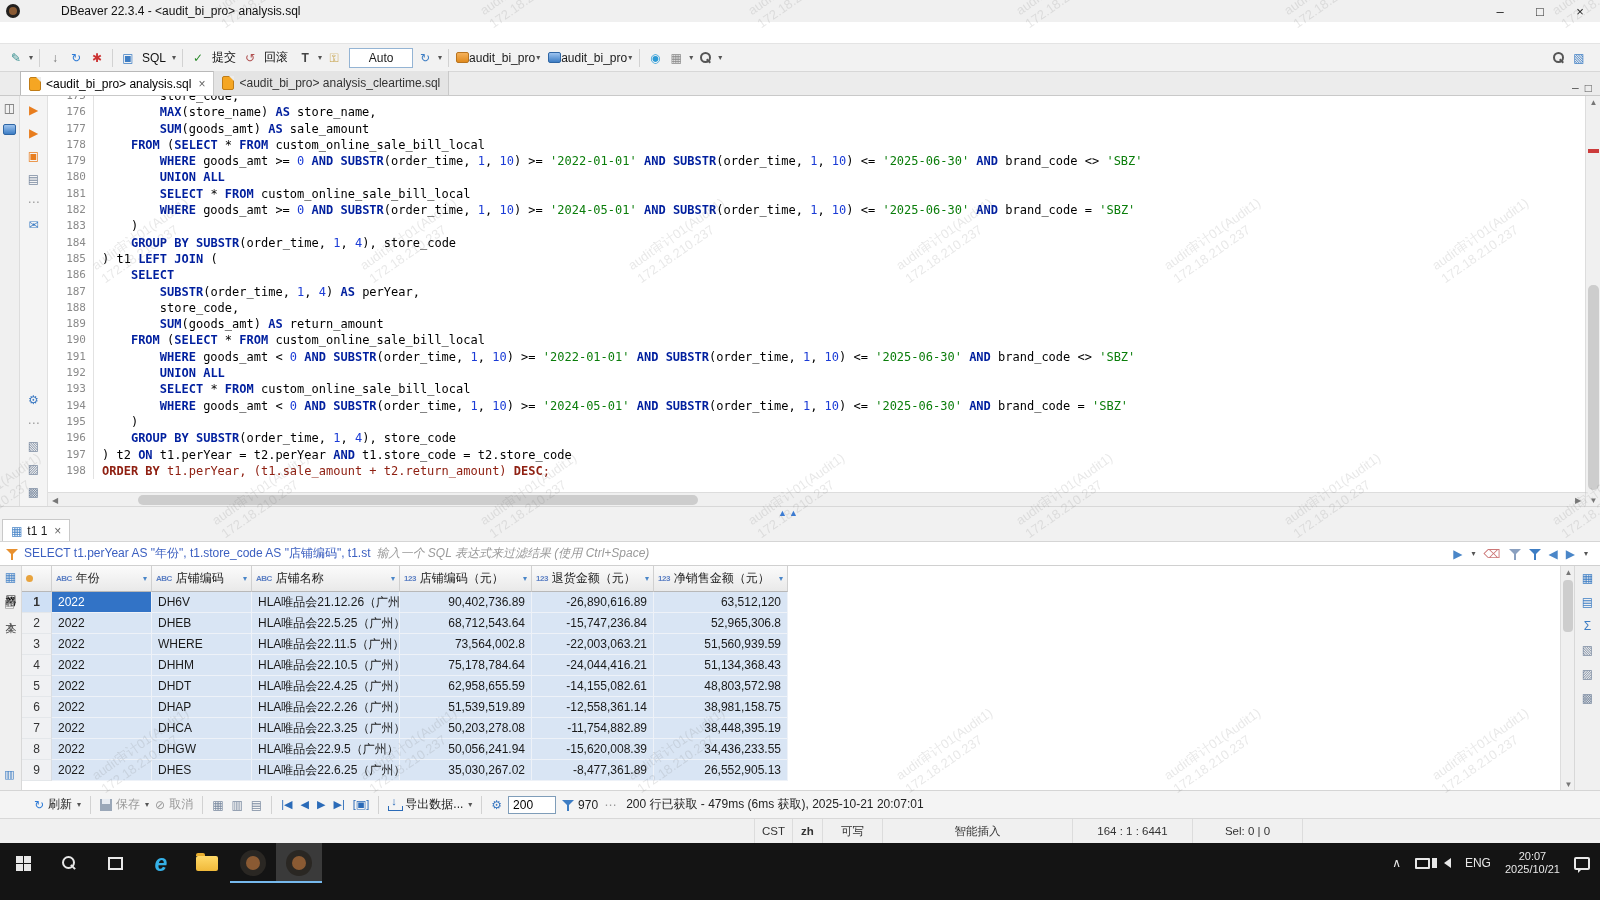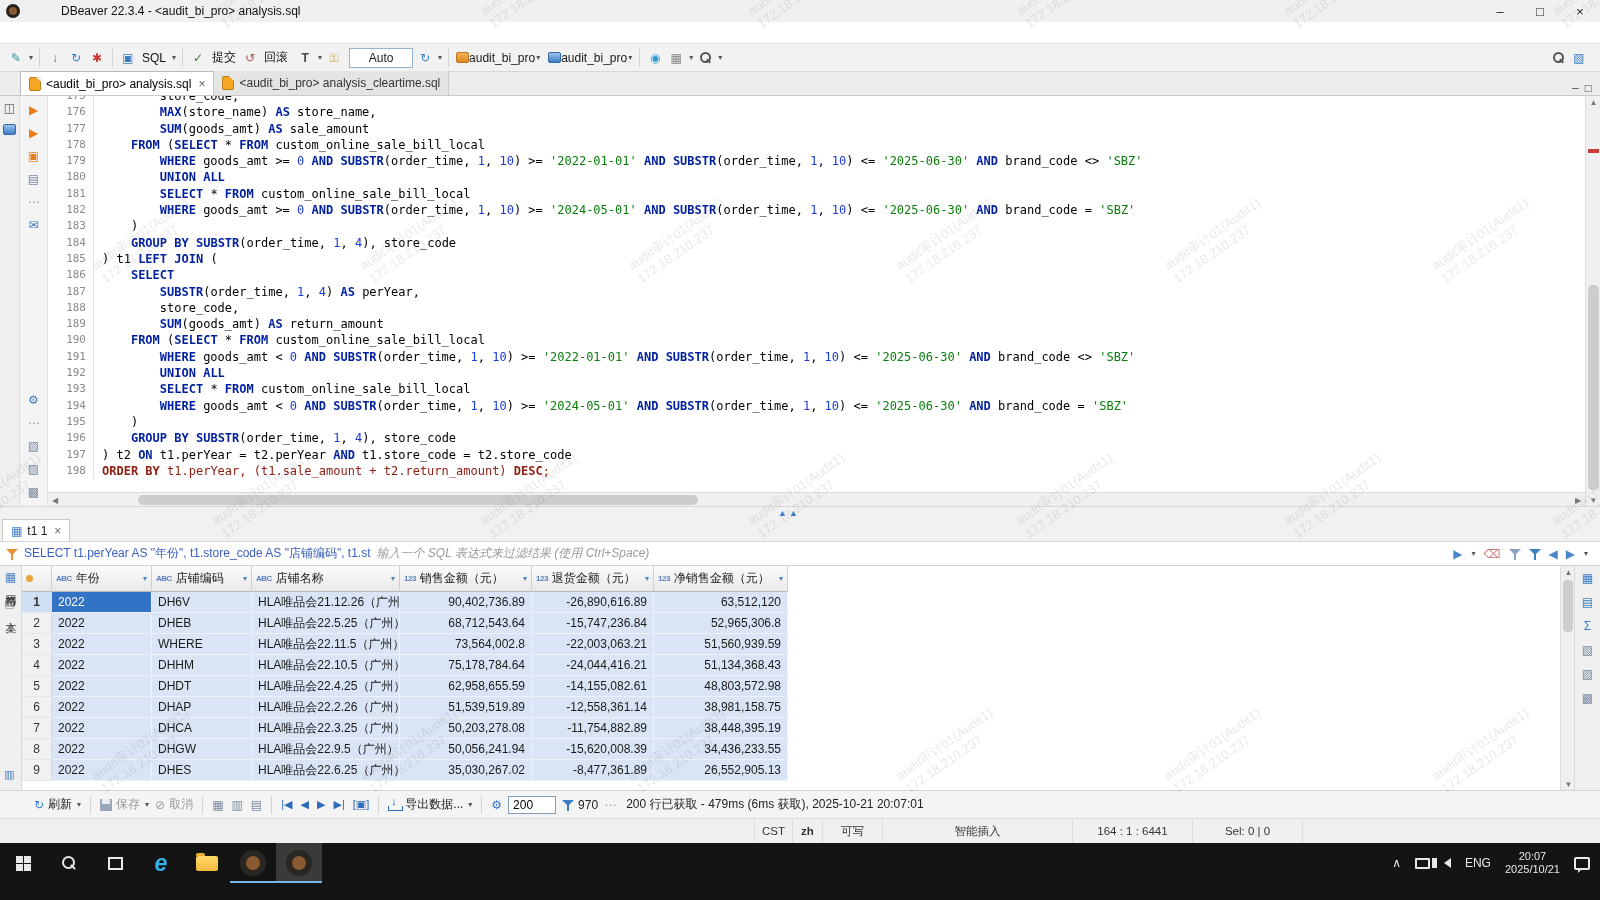--- a/index.html
+++ b/index.html
@@ -370,21 +370,21 @@
             <span class="clabel">店铺编码</span>
             <span class="gh-caret">▾</span>
           </div>
           <div class="gh-cell" style="width: 148px; flex: 0 0 148px;">
             <span class="ctype">ABC</span>
             <span class="clabel">店铺名称</span>
             <span class="gh-caret">▾</span>
           </div>
           <div class="gh-cell" style="width: 132px; flex: 0 0 132px;">
             <span class="ctype">123</span>
-            <span class="clabel">销售金额（元）</span>
+            <span class="clabel">店铺编码（元）</span>
             <span class="gh-caret">▾</span>
           </div>
           <div class="gh-cell" style="width: 122px; flex: 0 0 122px;">
             <span class="ctype">123</span>
             <span class="clabel">退货金额（元）</span>
             <span class="gh-caret">▾</span>
           </div>
           <div class="gh-cell" style="width: 134px; flex: 0 0 134px;">
             <span class="ctype">123</span>
             <span class="clabel">净销售金额（元）</span>

